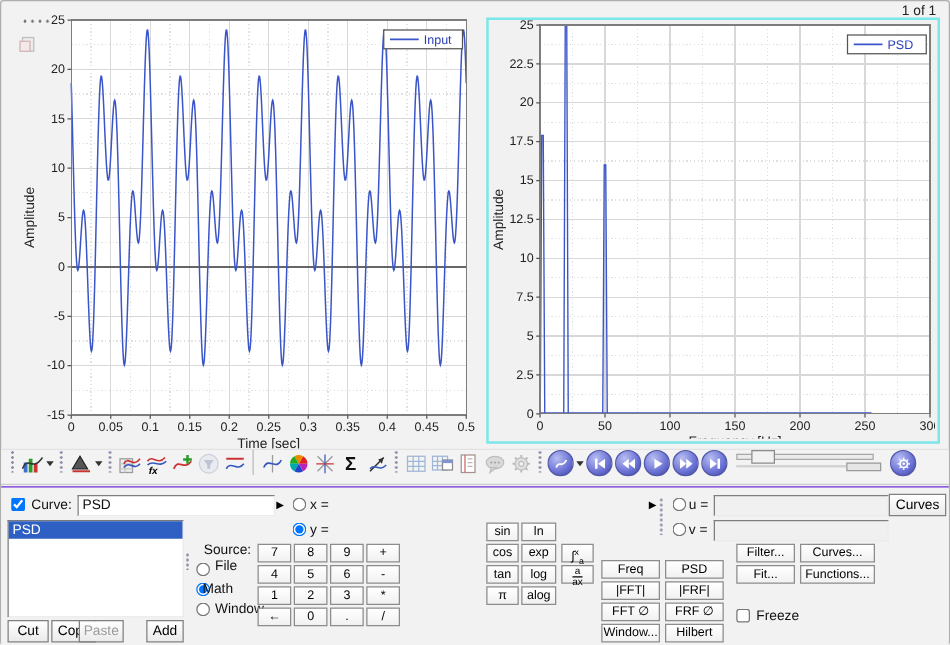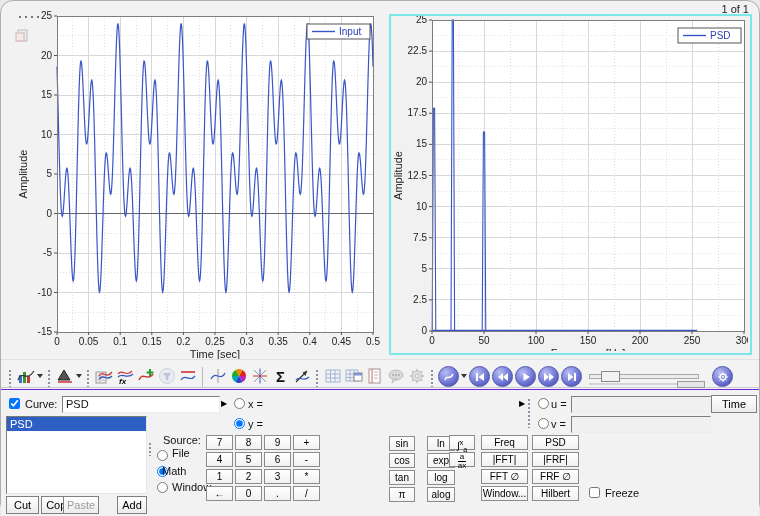--- a/index.html
+++ b/index.html
@@ -1,25 +1,25 @@
 <!DOCTYPE html>
 <html><head>
 <meta charset="utf-8">
 <style>
   html,body{margin:0;padding:0}
   body{width:760px;height:516px;background:#e8e8e8;font-family:"Liberation Sans",sans-serif;font-size:11px;color:#111;position:relative;overflow:hidden}
-  .win{position:absolute;left:0;top:0;width:758px;height:514px;border:1px solid #aeaeae;border-radius:13px;background:#f2f2f2}
+  .win{position:absolute;left:0;top:0;width:758px;height:514px;border:1px solid #aeaeae;border-radius:3px;background:#f2f2f2}
   
   #paneL{position:absolute;left:2px;top:6px;width:384px;height:352px}
   #paneR{position:absolute;left:388px;top:13px;width:363px;height:341px;border:2px solid #7ce6e9;background:#f1f1f1;box-sizing:border-box}
   #pageind{position:absolute;right:10px;top:2px;font-size:11px;color:#222}
   .hgrip{position:absolute;left:16px;top:14px;width:24px;height:4px;background-image:radial-gradient(circle,#777 1px,transparent 1.3px);background-size:6px 4px;background-repeat:repeat-x}
   #miniicon{position:absolute;left:13px;top:26px;opacity:.6}
   
-  #toolbar{position:absolute;left:0;top:358px;width:758px;height:29px;background:#f3f3f3;border-top:1px solid #e2e2e2;border-bottom:1px solid #cccccc;display:flex;align-items:flex-end;padding-left:4px;box-sizing:border-box}
+  #toolbar{position:absolute;left:0;top:358px;width:758px;height:29px;background:#f3f3f3;border-top:1px solid #e2e2e2;border-bottom:1px solid #cccccc;display:flex;align-items:flex-start;padding-left:4px;box-sizing:border-box}
   .grip{width:4px;height:18px;margin:0 3px;background-image:radial-gradient(circle,#8d8da8 1px,transparent 1.2px);background-size:4px 4px;background-repeat:repeat-y;flex:0 0 auto}
   .tbtn{width:21px;height:22px;display:flex;align-items:center;justify-content:center;flex:0 0 auto}
   .caret{width:8px;height:22px;display:flex;align-items:center;justify-content:center;flex:0 0 auto}
   .sep{width:1px;height:20px;background:#bbb;margin:0 4px;flex:0 0 auto}
   .sig{font-size:15px;font-weight:bold;line-height:1}
   .bluebtn{width:19px;height:19px;border-radius:50%;background:radial-gradient(circle at 35% 30%,#b8bef2,#6a71d4 60%,#41439e);border:1px solid #5056a8;display:flex;align-items:center;justify-content:center;margin:0 1px;flex:0 0 auto}
   .slider{width:116px;height:16px;position:relative;margin:0 6px;flex:0 0 auto}
   .slider .track{position:absolute;left:0;right:6px;top:3px;height:3px;background:#ececec;border:1px solid #a8a8a8}
   .slider .handle{position:absolute;left:12px;top:0;width:17px;height:9px;background:#f2f2f2;border:1px solid #8a8a8a}
   .slider .track2{position:absolute;left:0;right:6px;top:12px;height:2px;background:#d4d4d4}
@@ -433,21 +433,21 @@
 
     <div class="vgrip" style="left:526px;top:8px;height:30px"></div>
 
     <input type="radio" name="uv" style="left: 537px; top: 8px;">
     <span class="lb" style="left:550px;top:8px">u =</span>
     <div class="field dis" style="left:570px;top:6px;width:132px"></div>
     <input type="radio" name="uv" style="left: 537px; top: 28px;">
     <span class="lb" style="left:550px;top:28px">v =</span>
     <div class="field dis" style="left:570px;top:26px;width:132px"></div>
 
-    <button class="btn3d" style="left:710px;top:5px;width:46px;height:18px">Time</button>
+    <button class="btn3d" style="left:710px;top:5px;width:46px;height:18px">Curves</button>
 
     <div class="listbox">
       <div class="listitem">PSD</div>
     </div>
     <div class="vgrip" style="left:147px;top:52px;height:14px"></div>
 
     <span class="lb" style="left:162px;top:44px">Source:</span>
     <input type="radio" name="src" style="left: 156px; top: 60px;">
     <span class="lb" style="left:171px;top:57px">File</span>
     <input type="radio" name="src" checked="" style="left: 156px; top: 76px;">
@@ -468,50 +468,56 @@
       <button class="k">2</button>
       <button class="k">3</button>
       <button class="k">*</button>
       <button class="k">←</button>
       <button class="k">0</button>
       <button class="k">.</button>
       <button class="k">/</button>
     </div>
 
 
-    <div class="grid4" id="trigpad" style="left:388px;top:46px;grid-template-columns:26px 28px;column-gap:12px">
+    <div class="grid4" id="trigpad" style="left:388px;top:28px;grid-template-columns:26px 28px;column-gap:2px">
       <button class="k">sin</button>
       <button class="k">ln</button>
       <button class="k">cos</button>
       <button class="k">exp</button>
       <button class="k">tan</button>
       <button class="k">log</button>
       <button class="k">π</button>
       <button class="k">alog</button>
     </div>
 
     <div class="grid4" id="calcpad" style="left:448px;top:45px;grid-template-columns:26px">
       <button class="k"><span>∫</span><span class="sup">x</span><span class="sub">a</span></button>
       <button class="k"><span class="frac">
             <span>a</span>
             <span class="bot">ax</span>
           </span></button>
     </div>
 
-    <div class="grid4" id="fnpad" style="left:480px;top:45px;grid-template-columns:47px 47px;column-gap:4px">
+    <div class="grid4" id="fnpad" style="left:480px;top:58px;grid-template-columns:47px 47px;column-gap:4px">
       <button class="k">Freq</button>
       <button class="k">PSD</button>
       <button class="k">|FFT|</button>
       <button class="k">|FRF|</button>
       <button class="k">FFT ∅</button>
       <button class="k">FRF ∅</button>
       <button class="k">Window...</button>
       <button class="k">Hilbert</button>
     </div>
 
+    <div class="grid4" id="sidepad" style="left:588px;top:45px;grid-template-columns:47px 60px;column-gap:4px">
+      <button class="k">Filter...</button>
+      <button class="k">Curves...</button>
+      <button class="k">Fit...</button>
+      <button class="k">Functions...</button>
+    </div>
 
     <input type="checkbox" style="left: 588px; top: 97px;">
     <span class="lb" style="left:604px;top:97px">Freeze</span>
 
     <button class="btn3d" style="left:5px;top:106px;width:33px;height:18px">Cut</button>
     <button class="btn3d" style="left:40px;top:106px;width:36px;height:18px">Copy</button>
     <button class="btn3d" style="left:62px;top:106px;width:36px;height:18px" disabled="">Paste</button>
     <button class="btn3d" style="left:116px;top:106px;width:30px;height:18px">Add</button>
   </div>
 

